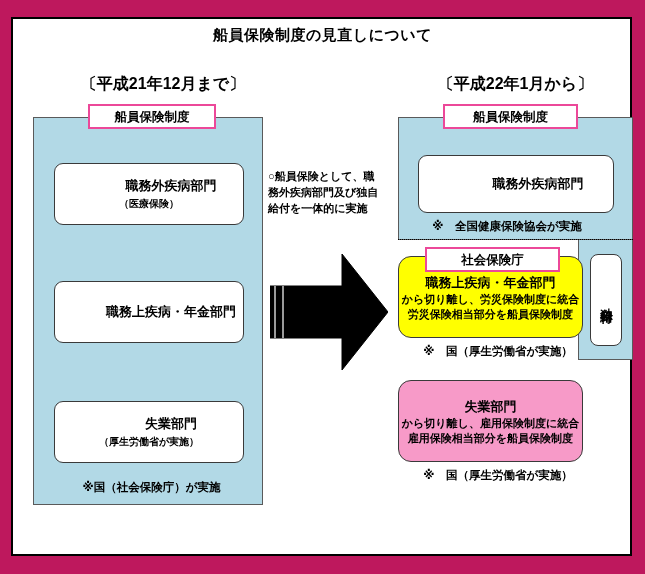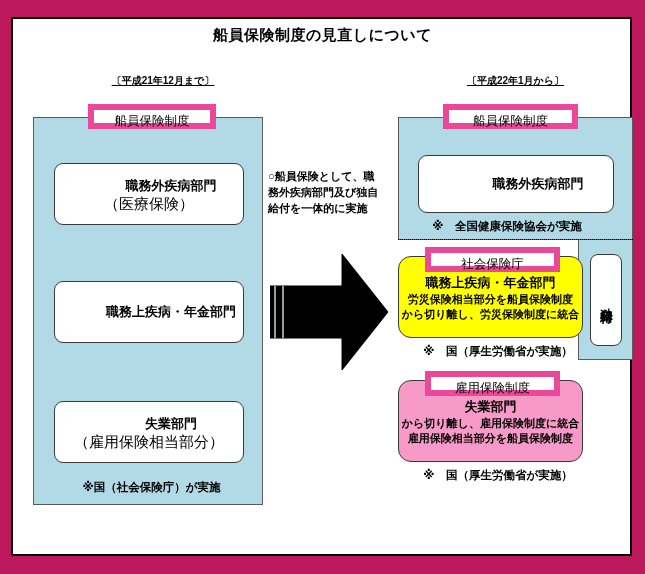--- a/index.html
+++ b/index.html
@@ -34,49 +34,48 @@
     left: 0;
     top: 26px;
     width: 645px;
     text-align: center;
     font-size: 15px;
     font-weight: bold;
     letter-spacing: 0.5px;
   }
   .col-head {
     position: absolute;
-    font-size: 10px;
+    font-size: 16px;
     font-weight: bold;
     text-align: center;
     white-space: nowrap;
-    text-decoration: underline;
   }
   .col-head.left  { left: 48px;  top: 74px; width: 230px; }
   .col-head.right { left: 398px; top: 74px; width: 235px; }
 
   
   .panel-blue {
     position: absolute;
     background: #b2d9e6;
     border: 1px solid #5a5a5a;
     box-sizing: border-box;
   }
   #left-panel  { left: 33px;  top: 117px; width: 230px; height: 388px; }
   #right-panel-top { left: 398px; top: 117px; width: 235px; height: 123px; }
   #right-panel-side { left: 578px; top: 239px; width: 55px; height: 121px; }
 
   
   .cap-box {
     position: absolute;
     background: #ffffff;
-    border: 6px solid #ec4899;
+    border: 2px solid #ec4899;
     box-sizing: border-box;
     text-align: center;
     font-size: 12.5px;
-    font-weight: normal;
+    font-weight: bold;
     line-height: 23px;
     height: 25px;
     white-space: nowrap;
     z-index: 6;
   }
   #cap-left-system  { left: 88px;  top: 104px; width: 128px; }
   #cap-right-system { left: 443px; top: 104px; width: 135px; }
   #cap-rosai        { left: 425px; top: 247px; width: 135px; }
   #cap-koyou        { left: 425px; top: 371px; width: 135px; }
 
@@ -87,21 +86,21 @@
     border: 1.5px solid #3a3a3a;
     border-radius: 9px;
     box-sizing: border-box;
     text-align: center;
     display: flex;
     flex-direction: column;
     align-items: center;
     justify-content: center;
   }
   .div-box .t1 { font-size: 13px; font-weight: bold; line-height: 18px; padding-left: 44px; }
-  .div-box .t2 { font-size: 15px; font-weight: normal; line-height: 17px; }
+  .div-box .t2 { font-size: 10px; font-weight: bold; line-height: 17px; }
 
   #box-l1 { left: 54px; top: 163px; width: 190px; height: 62px; }
   #box-l2 { left: 54px; top: 281px; width: 190px; height: 62px; }
   #box-l3 { left: 54px; top: 401px; width: 190px; height: 62px; }
   #box-r1 { left: 418px; top: 155px; width: 196px; height: 58px; }
 
   .note {
     position: absolute;
     font-size: 11.5px;
     font-weight: bold;
@@ -206,21 +205,21 @@
     <div class="t1">職務外疾病部門</div>
     <div class="t2">（医療保険）</div>
   </div>
 
   <div class="div-box" id="box-l2">
     <div class="t1">職務上疾病・年金部門</div>
   </div>
 
   <div class="div-box" id="box-l3">
     <div class="t1">失業部門</div>
-    <div class="t2">（雇用保険相当部分）</div>
+    <div class="t2">（厚生労働省が実施）</div>
   </div>
 
   <div class="note" id="note-left">※国（社会保険庁）が実施</div>
 
   <div id="center-note">○船員保険として、職務外疾病部門及び独自給付を一体的に実施</div>
 
   <svg id="big-arrow" viewBox="0 0 118 120">
     <polygon points="0,34 72,34 72,2 118,60 72,118 72,86 0,86" fill="#000000" stroke="#000000" stroke-width="1"></polygon>
     <line x1="5" y1="34" x2="5" y2="86" stroke="#9a9a9a" stroke-width="2"></line>
     <line x1="13" y1="34" x2="13" y2="86" stroke="#9a9a9a" stroke-width="2"></line>
@@ -237,26 +236,25 @@
     <div class="t1">職務外疾病部門</div>
   </div>
 
   <div class="note" id="note-kenpo">※　全国健康保険協会が実施</div>
 
   <div id="dotted-sep"></div>
 
   <div class="cap-box" id="cap-rosai">社会保険庁</div>
   <div class="color-box" id="box-rosai">
     <div class="t1">職務上疾病・年金部門</div>
+    <div class="t2">から切り離し、労災保険制度に統合</div>
     <div class="t2">労災保険相当部分を船員保険制度</div>
-    <div class="t2">から切り離し、労災保険制度に統合</div>
   </div>
   <div class="note" id="note-rosai">※　国（厚生労働省が実施）</div>
 
-  <div class="cap-box" id="cap-koyou">雇用保険制度</div>
   <div class="color-box" id="box-koyou">
     <div class="t1">失業部門</div>
     <div class="t2">から切り離し、雇用保険制度に統合</div>
     <div class="t2">雇用保険相当部分を船員保険制度</div>
   </div>
   <div class="note" id="note-koyou">※　国（厚生労働省が実施）</div>
 
   <div id="box-dokuji">
     <div class="vtext">独自給付</div>
   </div>

